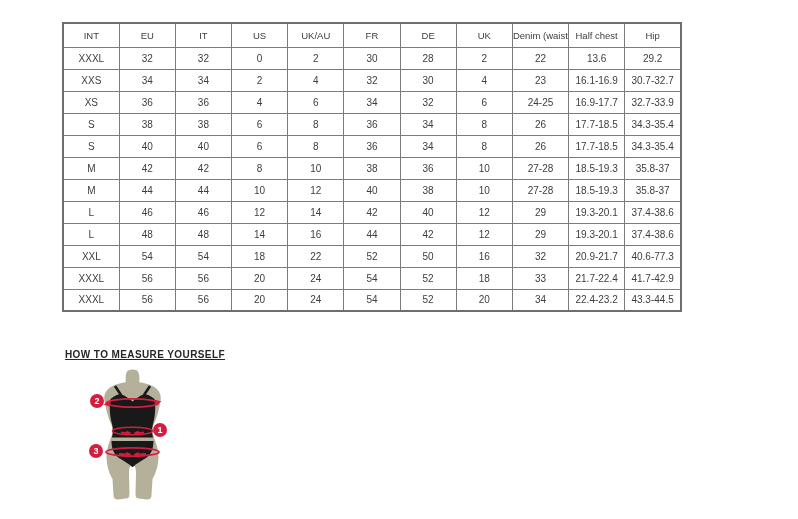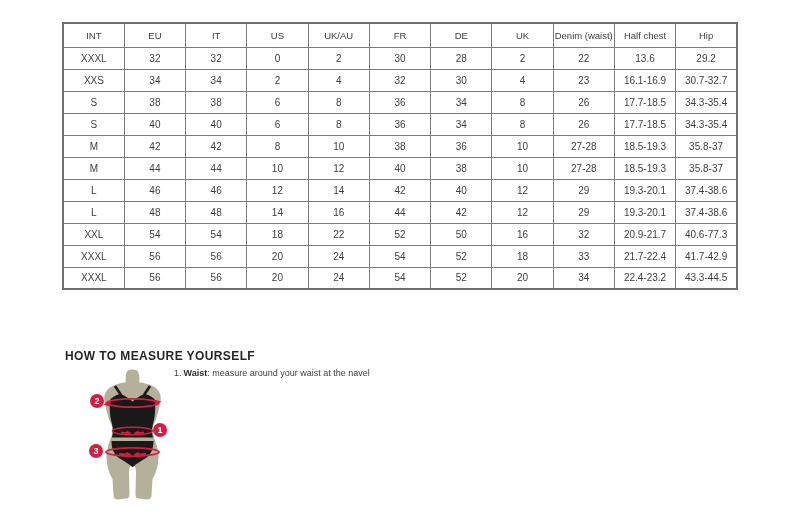--- a/index.html
+++ b/index.html
@@ -7,21 +7,21 @@
   body {
     width: 798px; height: 519px;
     position: relative;
     font-family: "Liberation Sans", sans-serif;
     overflow: hidden;
   }
 
   
   .size-table {
     position: absolute; left: 62px; top: 22px;
-    width: 676px;
+    width: 620px;
     border-collapse: collapse;
     table-layout: fixed;
     border: 2px solid #6e6e6e;
   }
   .size-table th, .size-table td {
     border: 1px solid #7c7c7c;
     text-align: center;
     vertical-align: middle;
     color: #3d3d3d;
     font-weight: normal;
@@ -29,23 +29,24 @@
     background: #ffffff;
     overflow: hidden;
     white-space: nowrap;
   }
   .size-table th { height: 24px; font-size: 9.5px; }
   .size-table td { height: 22px; font-size: 10px; }
 
   
   .measure-title {
     position: absolute; left: 65px; top: 349px;
-    font-size: 12px; font-weight: bold;
+    font-size: 10px; font-weight: bold;
     letter-spacing: 0.4px;
     color: #262626;
+    text-decoration: underline;
   }
   .figure-wrap {
     position: absolute; left: 85px; top: 368px;
     width: 110px; height: 135px;
   }
   .figure-wrap svg { display: block; }
   .badge {
     position: absolute;
     width: 14px; height: 14px;
     border-radius: 50%;
@@ -107,20 +108,33 @@
         <td>2</td>
         <td>4</td>
         <td>32</td>
         <td>30</td>
         <td>4</td>
         <td>23</td>
         <td>16.1-16.9</td>
         <td>30.7-32.7</td>
       </tr>
       <tr>
+        <td>XS</td>
+        <td>36</td>
+        <td>36</td>
+        <td>4</td>
+        <td>6</td>
+        <td>34</td>
+        <td>32</td>
+        <td>6</td>
+        <td>24-25</td>
+        <td>16.9-17.7</td>
+        <td>32.7-33.9</td>
+      </tr>
+      <tr>
         <td>S</td>
         <td>38</td>
         <td>38</td>
         <td>6</td>
         <td>8</td>
         <td>36</td>
         <td>34</td>
         <td>8</td>
         <td>26</td>
         <td>17.7-18.5</td>
@@ -283,16 +297,13 @@
     <path d="M61,86 L53,86.3" stroke="#d31e40" stroke-width="1.8" fill="none"></path>
     <path d="M53.5,83.8 L48.5,86.5 L53.5,89.2 Z" fill="#d31e40"></path>
   </svg>
 
   <div class="badge badge-2">2</div>
   <div class="badge badge-1">1</div>
   <div class="badge badge-3">3</div>
 </div>
 
 <div class="steps">
-  <div class="step">
-    <span class="step-num">1.</span><b>Waist</b><span>: measure around your waist at the navel</span>
-  </div>
 </div>
 
 </body></html>

